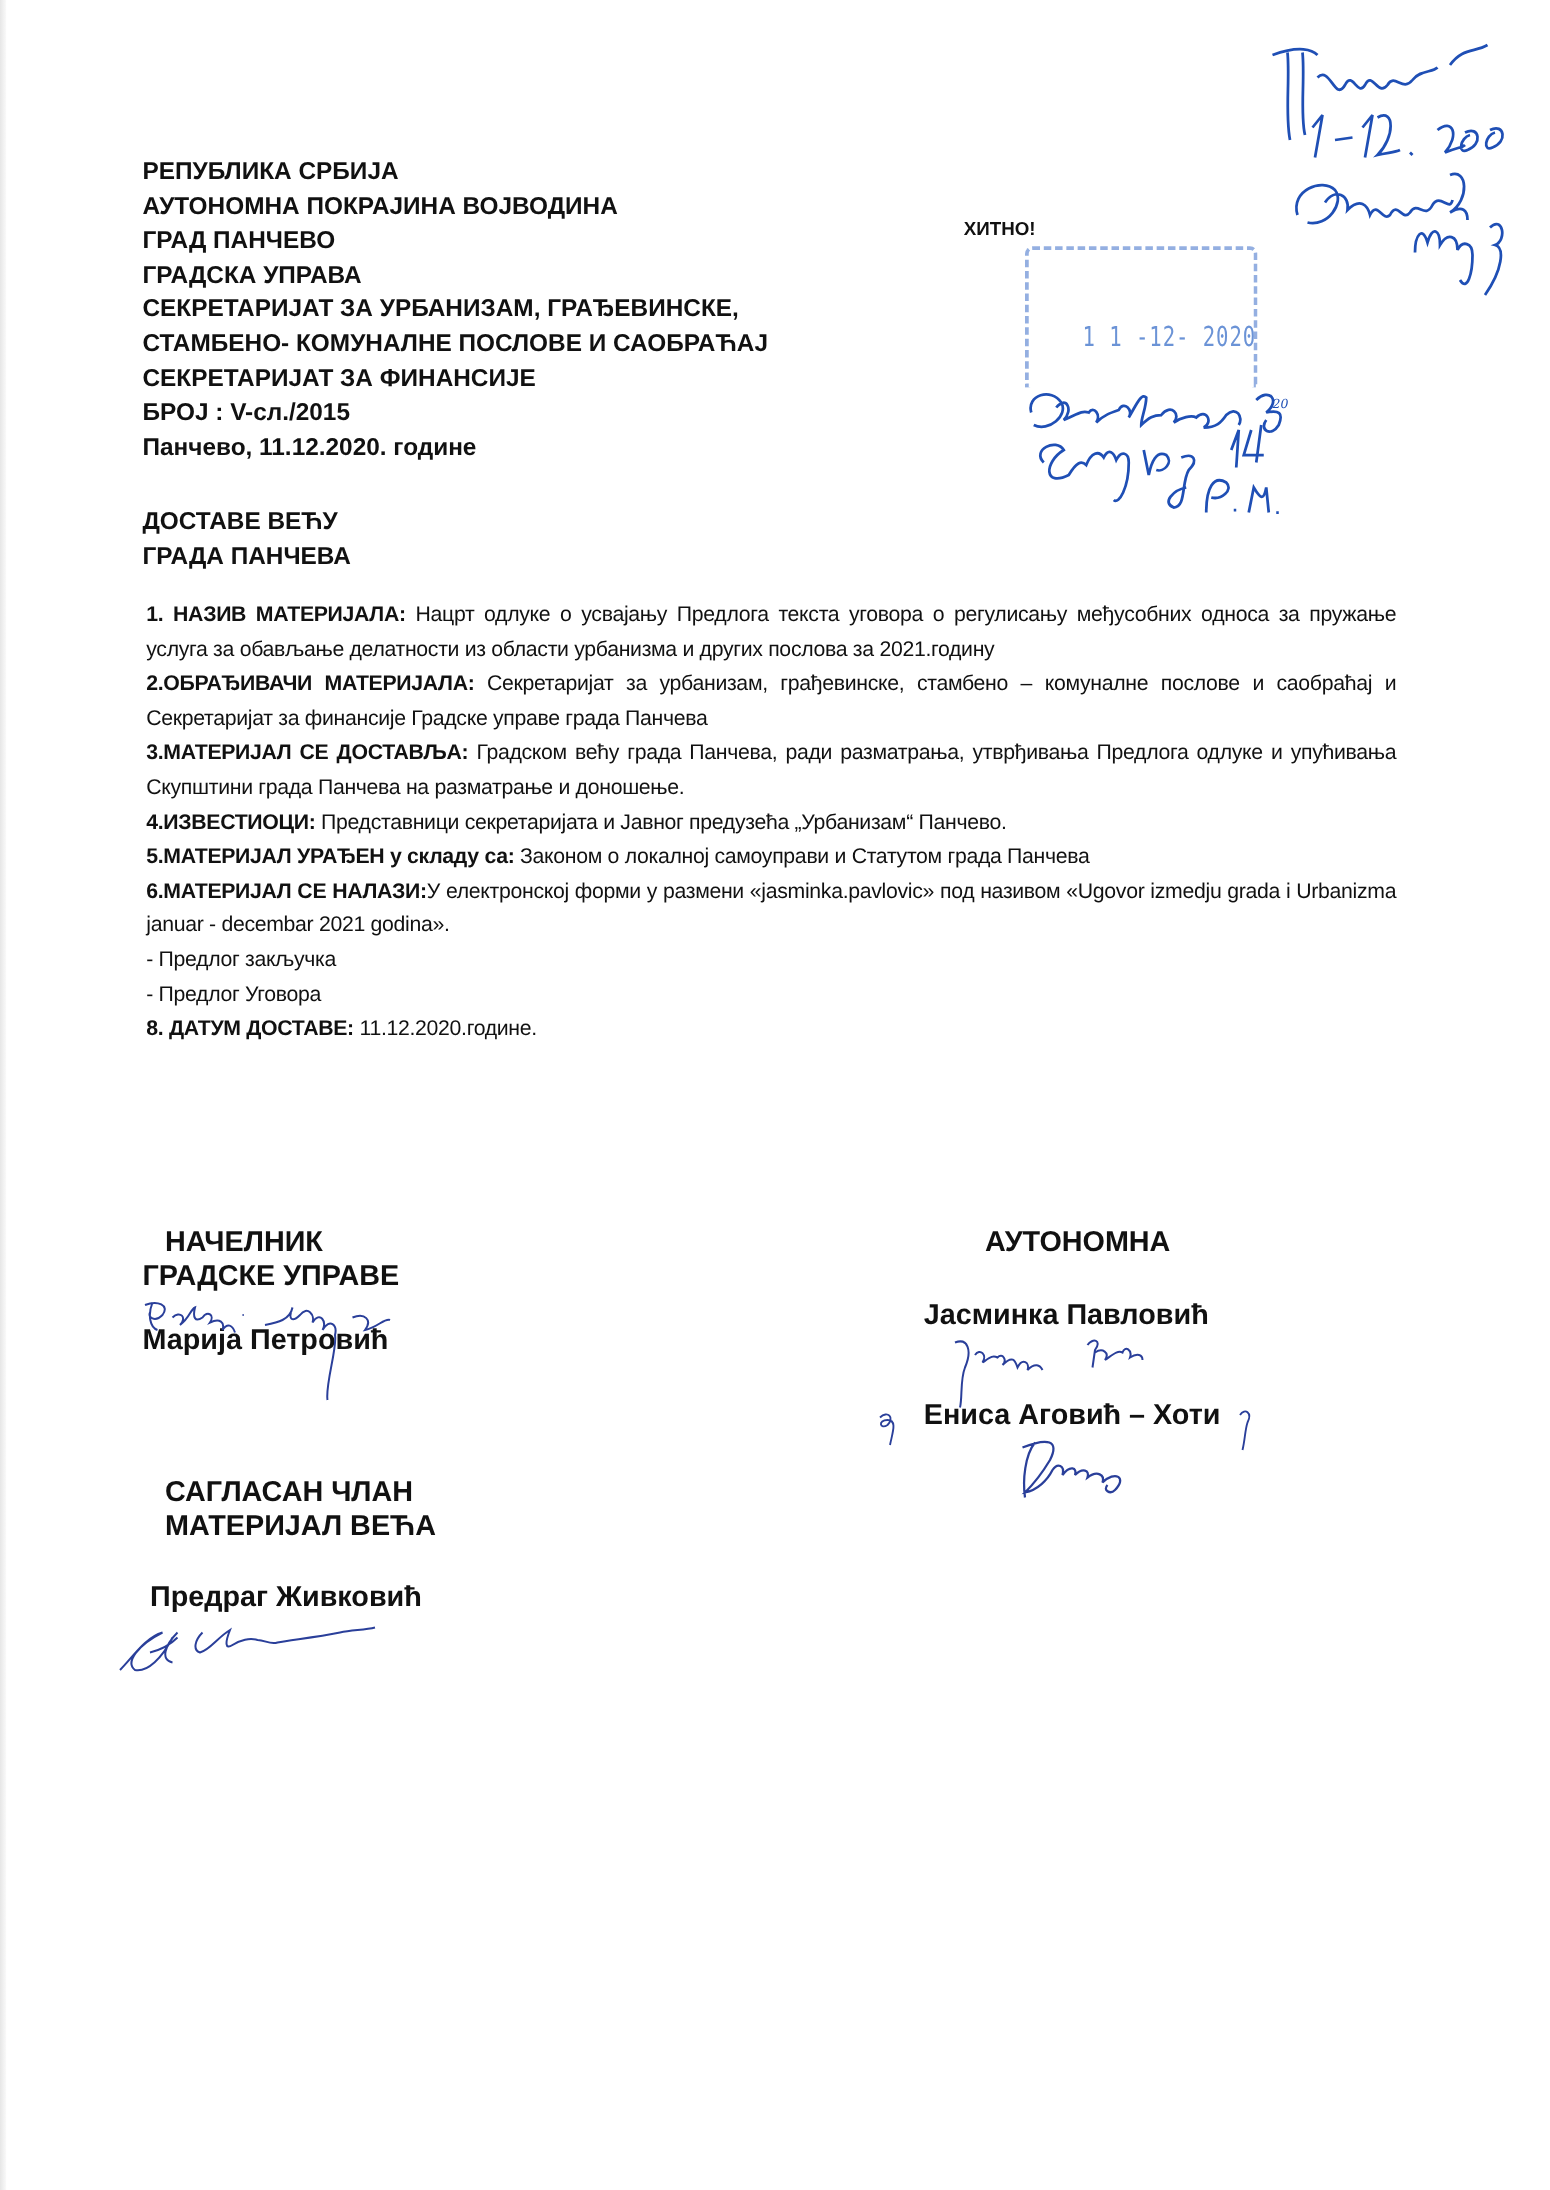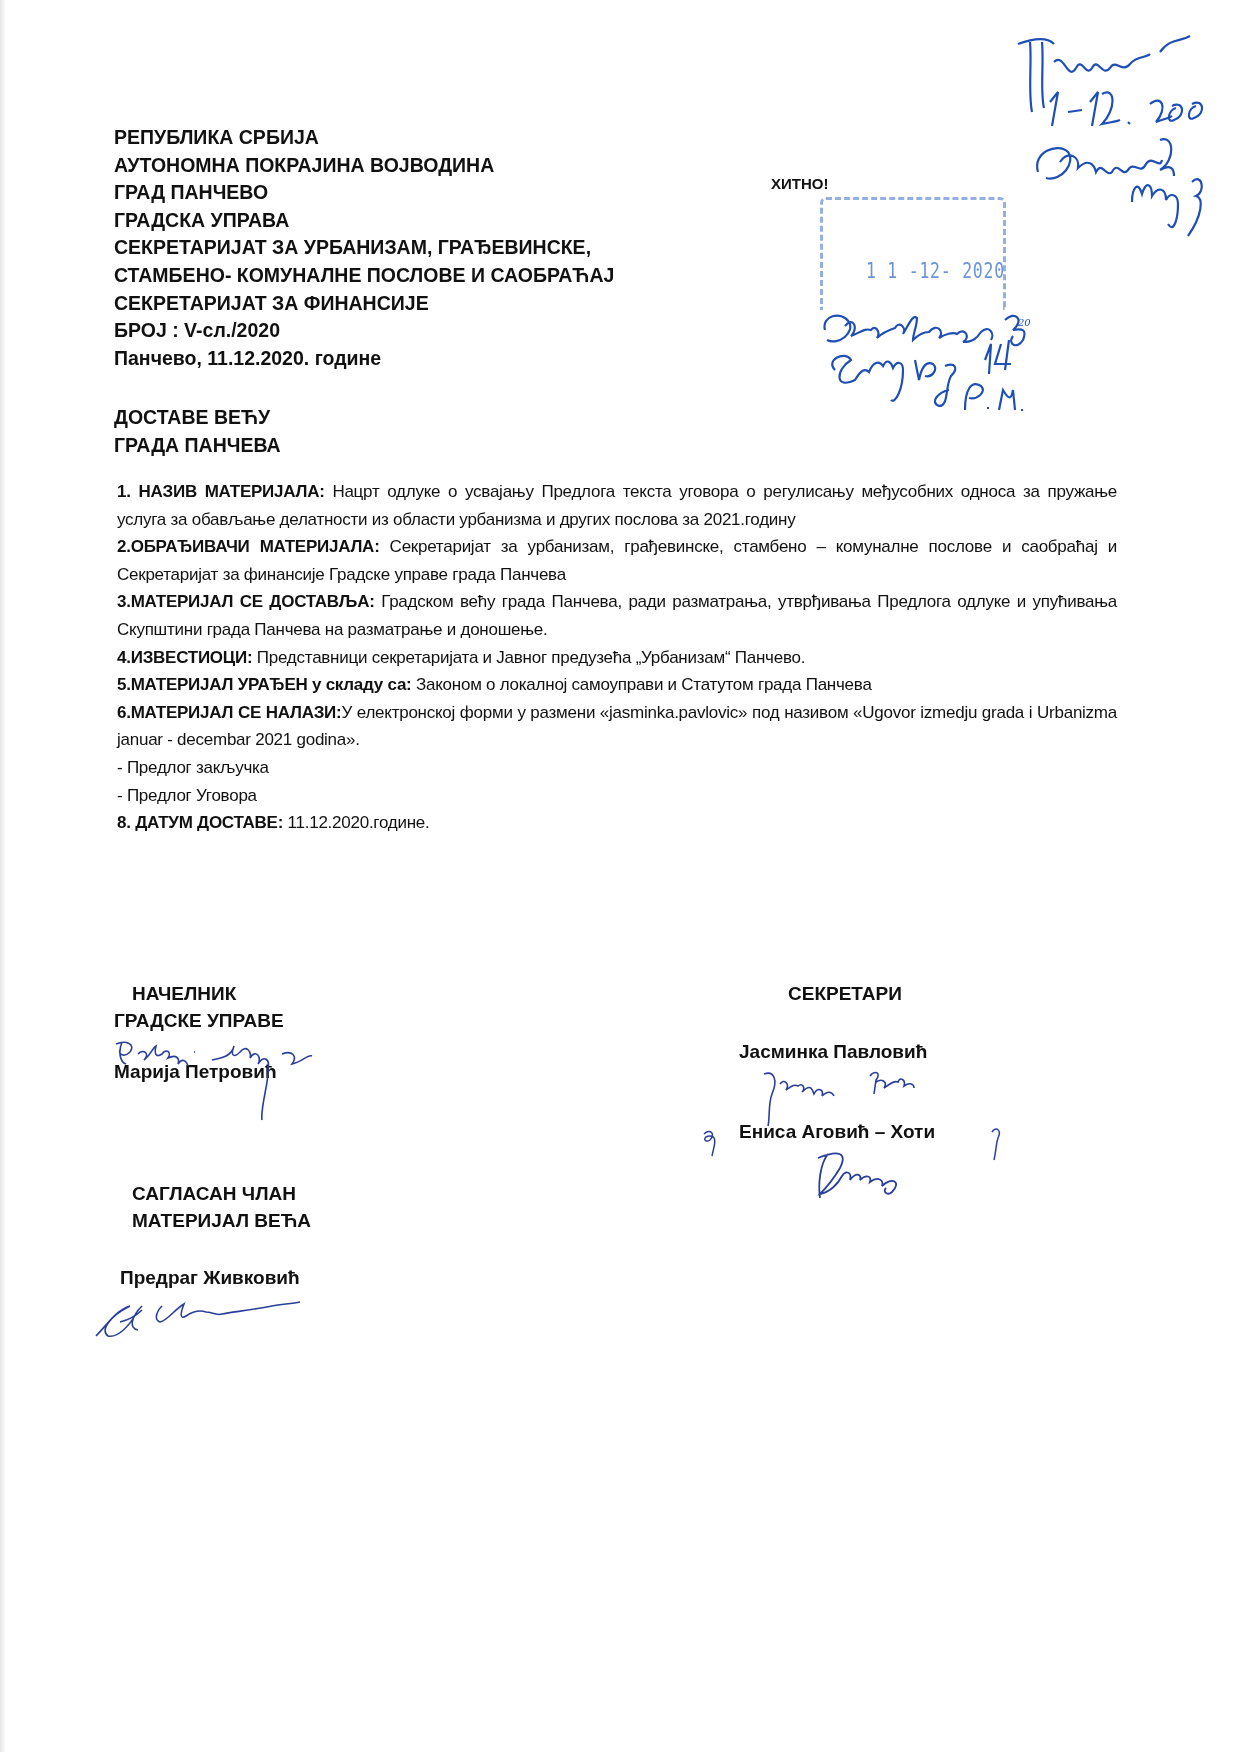--- a/index.html
+++ b/index.html
@@ -13,21 +13,21 @@
     .urgent { left: 771px; top: 175px; font-weight: bold; font-size: 15px; }
     .addressee { left: 114px; top: 404px; font-weight: bold; font-size: 19.5px; line-height: 27.5px; }
     .body {
       left: 117px; top: 478px; width: 1000px;
       font-family: "Liberation Sans Narrow", "Liberation Sans", sans-serif;
       font-size: 17px; line-height: 27.6px; text-align: justify;
       letter-spacing: -0.25px;
     }
     .body p { margin: 0; }
     .body b { font-weight: bold; }
-    .sig { font-weight: bold; font-size: 19px; line-height: 27px; white-space: nowrap; }
+    .sig { font-weight: bold; font-size: 23px; line-height: 27px; white-space: nowrap; }
     .handwriting { color: #1f4fb5; }
     .stamp-box {
       left: 820px; top: 197px; width: 180px; height: 110px;
       border: 3px dashed rgba(60,110,200,0.55); border-bottom: none; border-radius: 6px 6px 0 0;
     }
     .stamp-date {
       left: 866px; top: 258px; font-size: 22px; color: #6b93d6;
       font-family: "DejaVu Sans Mono", monospace; letter-spacing: 1px; transform: scaleX(0.75); transform-origin: left;
     }
     svg { position: absolute; overflow: visible; }
@@ -39,21 +39,21 @@
 <div class="abs left-edge"></div>
 
 <div class="abs hdr">
   <div>РЕПУБЛИКА СРБИЈА</div>
   <div>АУТОНОМНА ПОКРАЈИНА ВОЈВОДИНА</div>
   <div>ГРАД ПАНЧЕВО</div>
   <div>ГРАДСКА УПРАВА</div>
   <div>СЕКРЕТАРИЈАТ ЗА  УРБАНИЗАМ, ГРАЂЕВИНСКЕ,</div>
   <div>СТАМБЕНО- КОМУНАЛНЕ ПОСЛОВЕ И САОБРАЋАЈ</div>
   <div>СЕКРЕТАРИЈАТ ЗА ФИНАНСИЈЕ</div>
-  <div>БРОЈ : V-сл./2020</div>
+  <div>БРОЈ : V-сл./2015</div>
   <div>Панчево, 11.12.2020. године</div>
 </div>
 
 <div class="abs urgent">ХИТНО!</div>
 
 <div class="abs handwriting" style="left:1010px; top:22px; width:210px; height:210px;">
   <svg width="210" height="210" viewBox="0 0 210 210">
     <path d="M20 20 C 22 40, 18 70, 22 90 M8 22 C 30 14, 40 18, 44 22 M32 20 C 34 40, 30 70, 34 86 M44 40 c 10 -10, 14 20, 22 6 c 6 -12, 10 10, 16 0 c 6 -12, 10 10, 18 0 c 6 -10, 12 6, 20 -4 c 6 -8, 16 -6, 20 -10 M150 30 c 10 -14, 20 -10, 30 -16" stroke="#1f4fb5" stroke-width="2.2" fill="none"></path>
     <path d="M40 80 l 8 -10 l -6 34 M58 90 l 14 -2 M80 80 l 8 -10 l -6 34 M92 72 c 14 -8, 14 16, 0 30 c 8 -2, 14 -2, 18 -4 M118 100 l 2 2 M140 82 c 12 -10, 18 4, 6 18 c 10 -4, 14 -4, 16 -6 M162 84 c 12 -6, 14 10, 2 14 c -8 4, -6 -10, 2 -12 M182 82 c 12 -6, 14 10, 2 14 c -8 4, -6 -10, 2 -12" stroke="#1f4fb5" stroke-width="2.2" fill="none"></path>
     <path d="M28 150 c -6 -20, 20 -30, 30 -20 c 8 10, -6 30, -22 26 M50 140 c 8 -12, 20 -6, 18 6 c 10 -10, 16 -4, 18 4 c 6 -12, 10 6, 16 0 c 6 -12, 10 6, 16 -2 c 6 -10, 12 6, 18 -6 c 6 -10, 14 6, 16 -4 M150 118 c 14 -6, 16 20, 0 30 c 10 -6, 14 -2, 14 6" stroke="#1f4fb5" stroke-width="2.2" fill="none"></path>
@@ -92,21 +92,21 @@
 <div class="abs sig" style="left:114px; top:980px;">
   <div style="padding-left:18px;">НАЧЕЛНИК</div>
   <div>ГРАДСКЕ УПРАВЕ</div>
   <div style="height:24px;"></div>
   <div>Марија Петровић</div>
 </div>
 <svg style="left:112px; top:1036px;" width="310" height="80" viewBox="0 0 310 80">
   <path d="M10 6 c -4 10, -2 20, 4 22 M4 8 c 10 -4, 20 0, 14 8 c -6 6, -12 2, -10 -2 M26 18 c 6 -6, 12 0, 6 6 c 8 -6, 8 -12, 12 -14 c -2 8, 0 12, 6 8 c 4 -6, 10 -2, 6 4 c 8 -4, 12 0, 10 6 c 4 -6, 8 -4, 10 2 M82 16 l 1 0 M100 24 c 10 -2, 20 -4, 22 -14 c -4 10, 0 12, 6 6 c 6 -8, 12 0, 10 6 c 6 -10, 12 0, 8 6 c 6 -10, 12 -4, 10 4 c 2 10, -8 40, -6 52 M170 18 c 10 -4, 16 2, 10 10 c 10 -2, 16 -10, 20 -8" stroke="#2a3f9a" stroke-width="1.6" fill="none"></path>
 </svg>
 
-<div class="abs sig" style="left:788px; top:980px;">СЕКРЕТАРИ</div>
+<div class="abs sig" style="left:788px; top:980px;">АУТОНОМНА</div>
 <div class="abs sig" style="left:739px; top:1038px;">Јасминка Павловић</div>
 <svg style="left:750px; top:1068px;" width="240" height="60" viewBox="0 0 240 60">
   <path d="M14 6 c 10 -4, 14 6, 8 20 c -4 10, -2 24, -4 32 M30 16 c 4 -6, 10 0, 6 6 c 6 -4, 8 -6, 12 -4 c 4 -4, 8 2, 4 6 c 8 -8, 10 -4, 12 2 c 4 -8, 10 -4, 8 2 c 6 -6, 10 -4, 12 0 M120 8 c 4 -6, 12 -4, 6 4 l -2 14 M126 14 c 6 -4, 12 0, 8 6 c 6 -4, 10 -8, 14 -6 c 2 -6, 8 -2, 6 4 c 6 -4, 10 -2, 10 2" stroke="#2a3f9a" stroke-width="1.6" fill="none"></path>
 </svg>
 <div class="abs sig" style="left:739px; top:1118px;">Ениса  Аговић – Хоти</div>
 <svg style="left:700px; top:1126px;" width="30" height="40" viewBox="0 0 30 40">
   <path d="M4 8 c 6 -6, 12 0, 6 6 c -6 4, -8 -4, 0 -4 c 8 0, 4 10, 2 20" stroke="#2a3f9a" stroke-width="1.5" fill="none"></path>
 </svg>
 <svg style="left:988px; top:1124px;" width="20" height="40" viewBox="0 0 20 40">
   <path d="M4 8 c 4 -6, 10 -2, 6 6 c -2 6, -2 14, -4 22" stroke="#2a3f9a" stroke-width="1.5" fill="none"></path>

